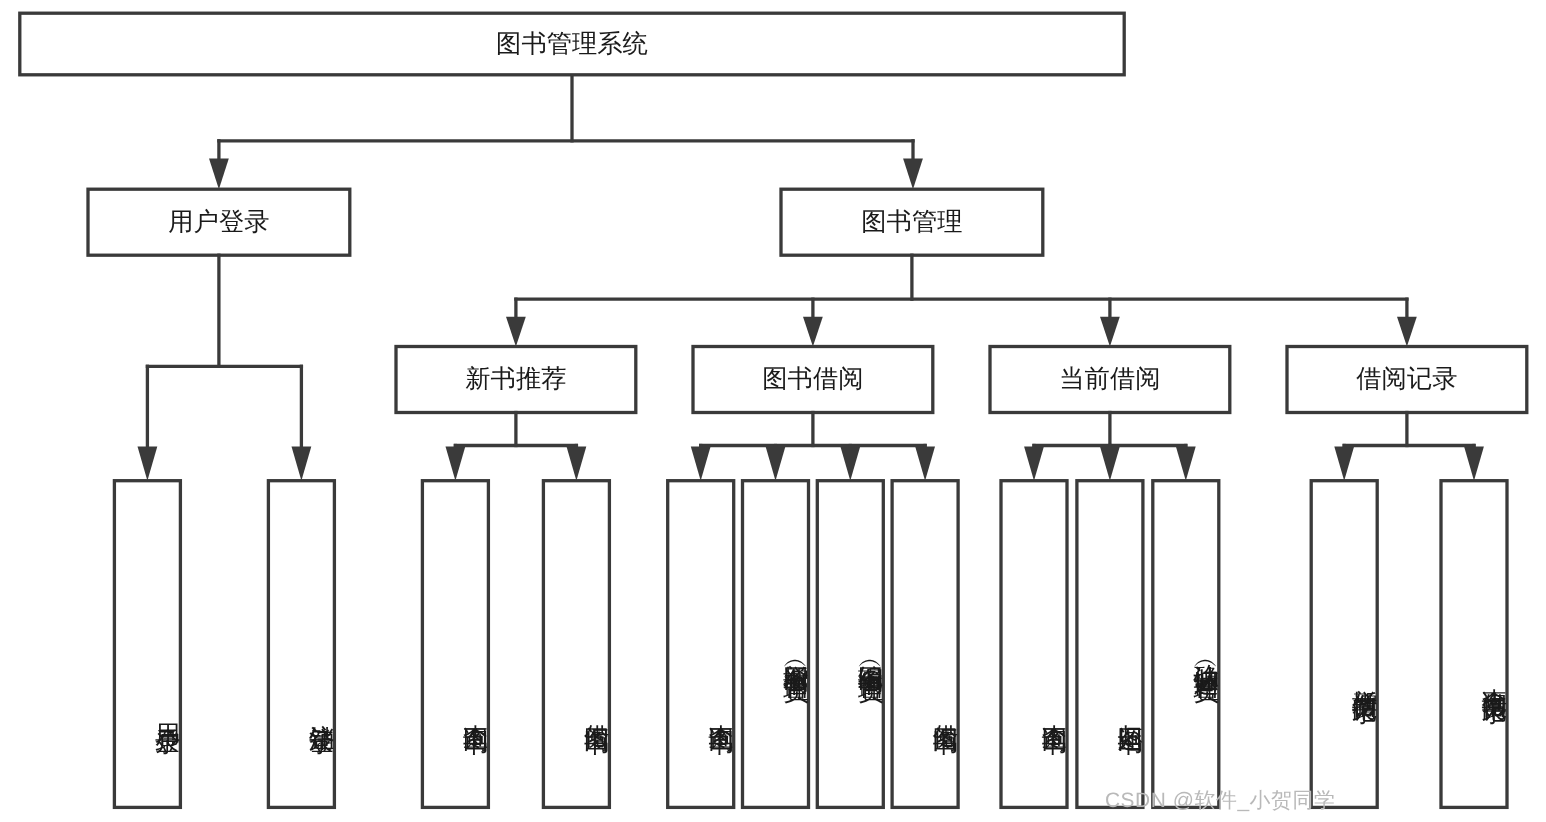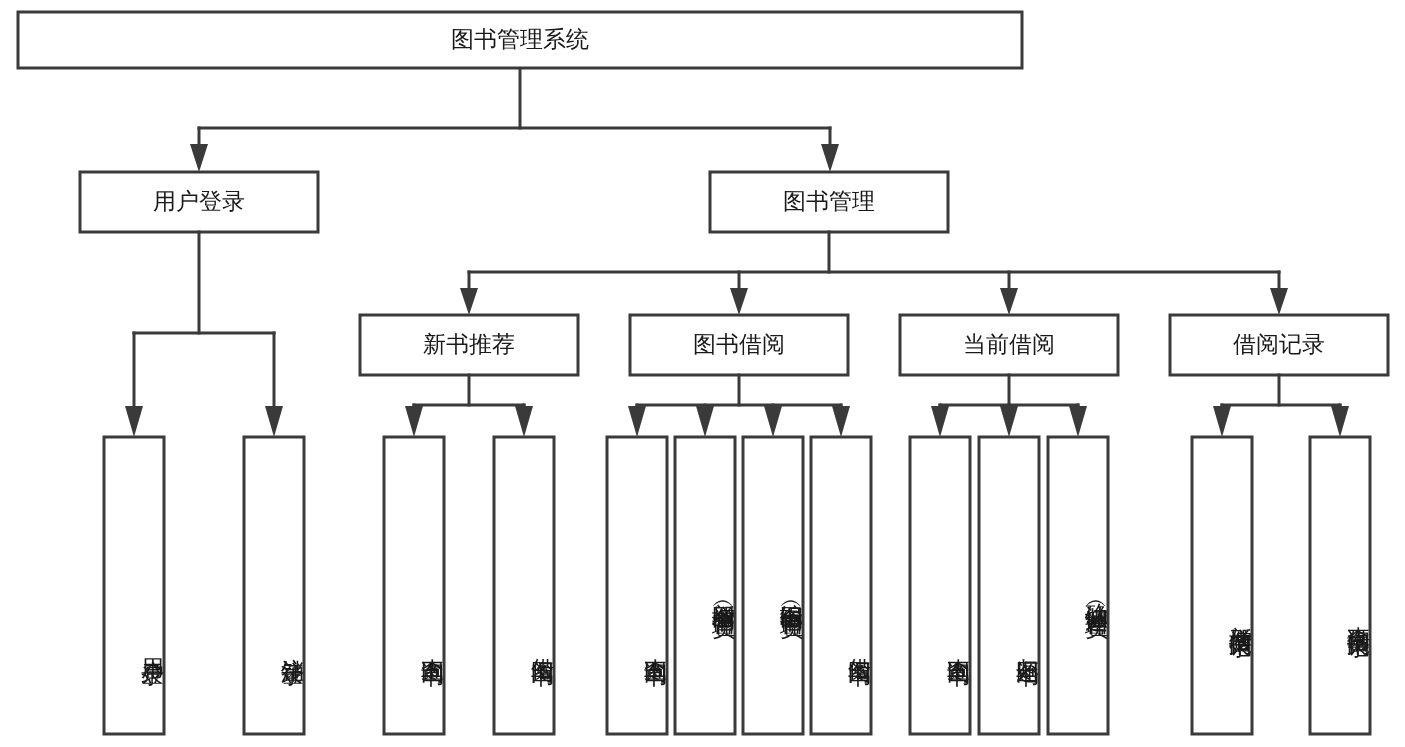--- a/index.html
+++ b/index.html
@@ -204,14 +204,15 @@
   <div class="node-label-v" style="left:743px; top:437px; width:60px; height:297px; padding-top:8px;">编辑图书（管理员）</div>
   <div class="node-label-v" style="left:811px; top:437px; width:60px; height:297px; padding-top:58px;">借阅图书</div>
 
   <div class="node-label-v" style="left:910px; top:437px; width:60px; height:297px; padding-top:58px;">查询图书</div>
   <div class="node-label-v" style="left:979px; top:437px; width:60px; height:297px; padding-top:58px;">归还图书</div>
   <div class="node-label-v" style="left:1048px; top:437px; width:60px; height:297px; padding-top:8px;">确认归还（管理员）</div>
 
   <div class="node-label-v" style="left:1192px; top:437px; width:60px; height:297px; padding-top:28px;">新增借阅记录</div>
   <div class="node-label-v" style="left:1310px; top:437px; width:60px; height:297px; padding-top:28px;">查询借阅记录</div>
 
+  <div class="watermark">CSDN @软件_小贺同学</div>
 
 </div>
 
 </body></html>

